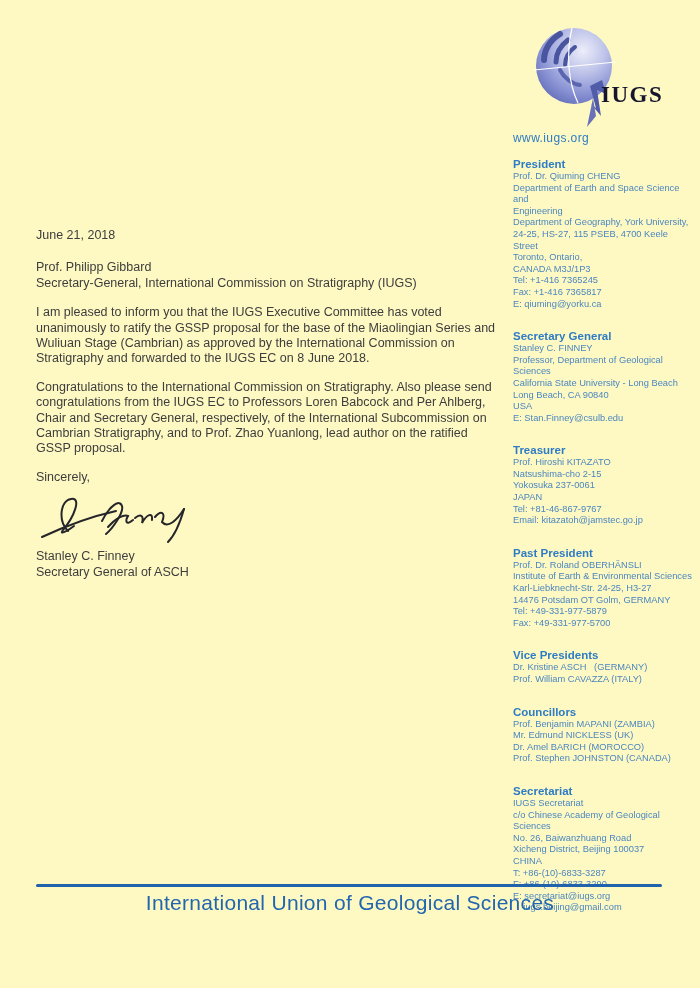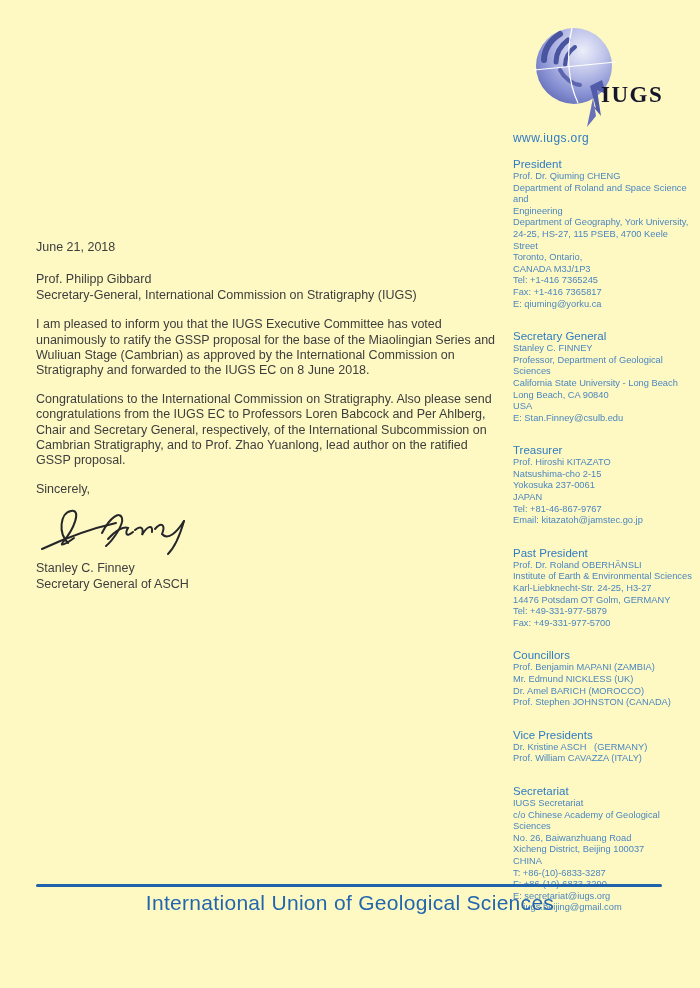--- a/index.html
+++ b/index.html
@@ -16,28 +16,28 @@
     color:#15152c;letter-spacing:1.5px;
   }
   .website{
     position:absolute;left:513px;top:131px;
     font-size:12px;font-weight:normal;color:#2e7cc4;letter-spacing:.4px;
   }
   
   .sidebar{position:absolute;left:513px;top:158px;width:182px;}
   .sb-section{margin-bottom:20px;}
   .sb-heading{
-    font-size:11.5px;font-weight:normal;color:#2e7cc4;margin-bottom:1px;
+    font-size:11.5px;font-weight:bold;color:#2e7cc4;margin-bottom:1px;
   }
   .sb-line{
     font-size:9.3px;line-height:11.6px;color:#4a86c0;white-space:pre-wrap;
   }
   
   .letter{
-    position:absolute;left:36px;top:240px;width:462px;
+    position:absolute;left:36px;top:228px;width:462px;
     font-size:12.5px;line-height:15.4px;color:#3d3d3d;
   }
   .letter .date{margin-bottom:17px;}
   .letter .recipient{margin-bottom:14px;}
   .letter .salutation{margin-bottom:14px;}
   .letter p.para{margin:0 0 13px 0;}
   .letter .closing{margin-bottom:0;}
   .signature-svg{display:block;margin:2px 0 4px 2px;}
   
   .footer-line{
@@ -76,21 +76,21 @@
     <path d="M60,62 L72,56 L76,70 L67,66 L71,92 L61,80 L66,84 Z" fill="#515ca8"></path>
     <path d="M63,74 L57,103 L66,92 Z" fill="#6971b8"></path>
   </svg>
   <div class="logo-text">IUGS</div>
   <div class="website">www.iugs.org</div>
 
   <div class="sidebar">
       <div class="sb-section">
         <div class="sb-heading">President</div>
         <div class="sb-line">Prof. Dr. Qiuming CHENG</div>
-        <div class="sb-line">Department of Roland and Space Science and</div>
+        <div class="sb-line">Department of Earth and Space Science and</div>
         <div class="sb-line">Engineering</div>
         <div class="sb-line">Department of Geography, York University,</div>
         <div class="sb-line">24-25, HS-27, 115 PSEB, 4700 Keele Street</div>
         <div class="sb-line">Toronto, Ontario,</div>
         <div class="sb-line">CANADA M3J/1P3</div>
         <div class="sb-line">Tel: +1-416 7365245</div>
         <div class="sb-line">Fax: +1-416 7365817</div>
         <div class="sb-line">E: qiuming@yorku.ca</div>
       </div>
       <div class="sb-section">
@@ -115,30 +115,30 @@
       <div class="sb-section">
         <div class="sb-heading">Past President</div>
         <div class="sb-line">Prof. Dr. Roland OBERHÄNSLI</div>
         <div class="sb-line">Institute of Earth &amp; Environmental Sciences</div>
         <div class="sb-line">Karl-Liebknecht-Str. 24-25, H3-27</div>
         <div class="sb-line">14476 Potsdam OT Golm, GERMANY</div>
         <div class="sb-line">Tel: +49-331-977-5879</div>
         <div class="sb-line">Fax: +49-331-977-5700</div>
       </div>
       <div class="sb-section">
+        <div class="sb-heading">Vice Presidents</div>
+        <div class="sb-line">Dr. Kristine ASCH   (GERMANY)</div>
+        <div class="sb-line">Prof. William CAVAZZA (ITALY)</div>
+      </div>
+      <div class="sb-section">
         <div class="sb-heading">Councillors</div>
         <div class="sb-line">Prof. Benjamin MAPANI (ZAMBIA)</div>
         <div class="sb-line">Mr. Edmund NICKLESS (UK)</div>
         <div class="sb-line">Dr. Amel BARICH (MOROCCO)</div>
         <div class="sb-line">Prof. Stephen JOHNSTON (CANADA)</div>
-      </div>
-      <div class="sb-section">
-        <div class="sb-heading">Vice Presidents</div>
-        <div class="sb-line">Dr. Kristine ASCH   (GERMANY)</div>
-        <div class="sb-line">Prof. William CAVAZZA (ITALY)</div>
       </div>
       <div class="sb-section">
         <div class="sb-heading">Secretariat</div>
         <div class="sb-line">IUGS Secretariat</div>
         <div class="sb-line">c/o Chinese Academy of Geological Sciences</div>
         <div class="sb-line">No. 26, Baiwanzhuang Road</div>
         <div class="sb-line">Xicheng District, Beijing 100037</div>
         <div class="sb-line">CHINA</div>
         <div class="sb-line">T: +86-(10)-6833-3287</div>
         <div class="sb-line">F: +86-(10)-6833-3290</div>

